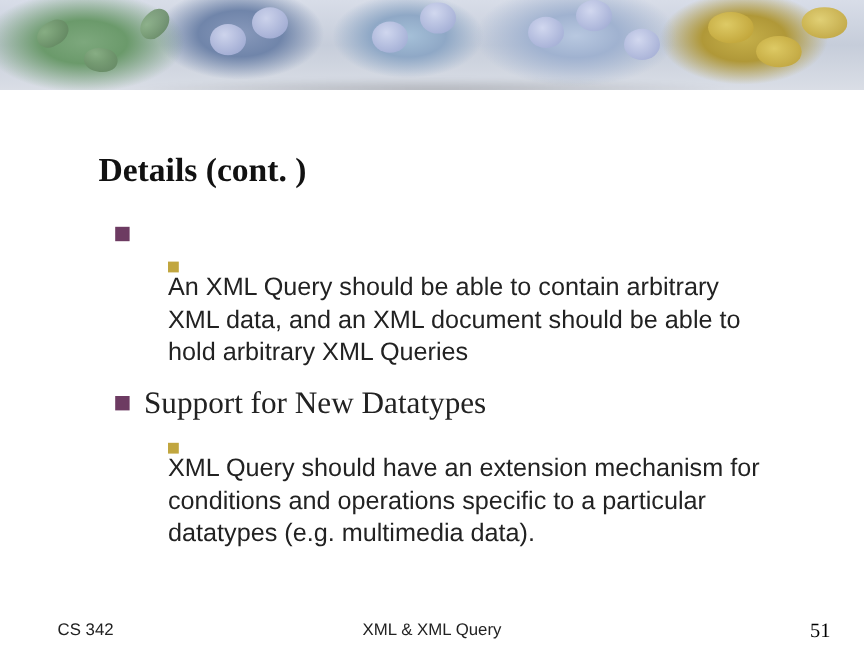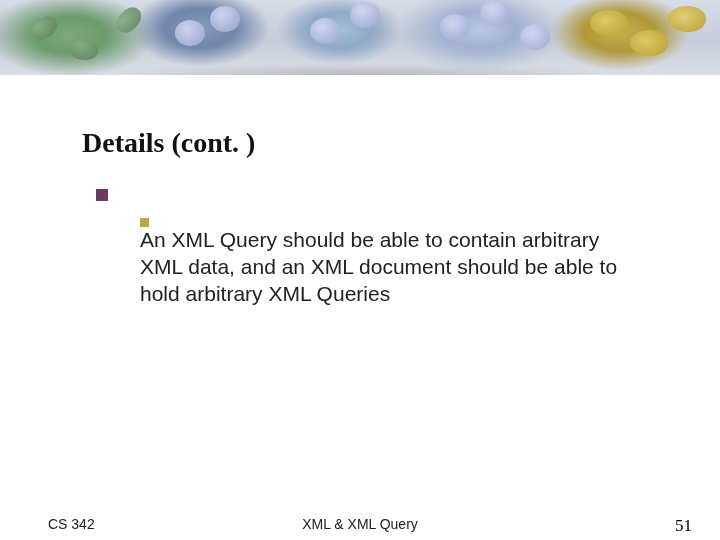--- a/index.html
+++ b/index.html
@@ -128,20 +128,28 @@
 <div class="content">
 
   <div class="l1">
     <span class="bullet"></span>
   </div>
   <div class="l2">
     <span class="bullet"></span>
     <span class="text">An XML Query should be able to contain arbitrary XML data, and an XML document should be able to hold arbitrary XML Queries</span>
   </div>
 
+  <div class="l1">
+    <span class="bullet"></span>
+    <span class="text">Support for New Datatypes</span>
+  </div>
+  <div class="l2">
+    <span class="bullet"></span>
+    <span class="text">XML Query should have an extension mechanism for conditions and operations specific to a particular datatypes (e.g. multimedia data).</span>
+  </div>
 
 </div>
 
 <div class="footer">
   <span class="footer-left">CS 342</span>
   <span class="footer-center">XML &amp; XML Query</span>
   <span class="footer-right">51</span>
 </div>
 
 </body></html>

